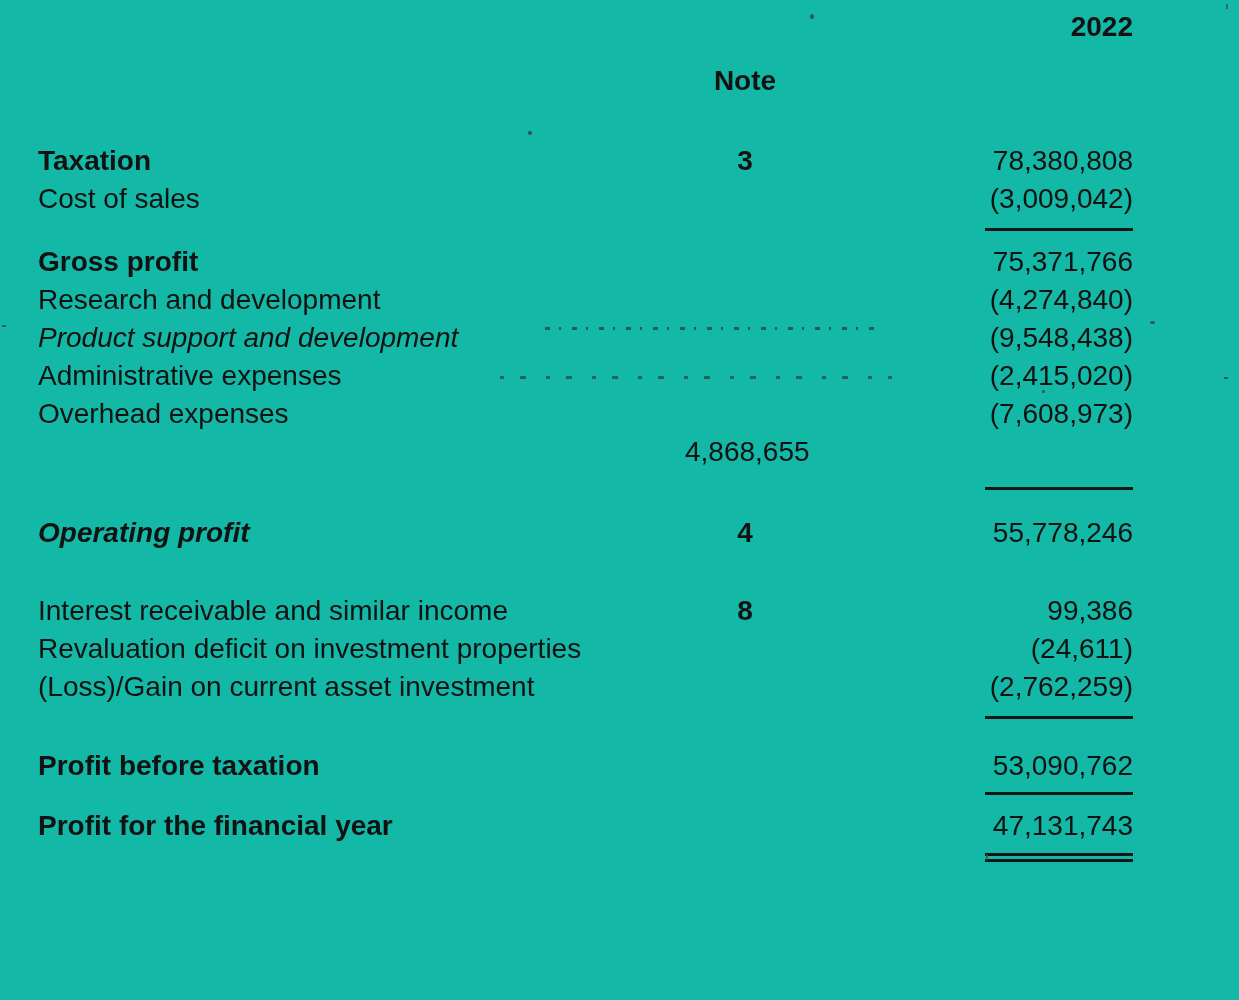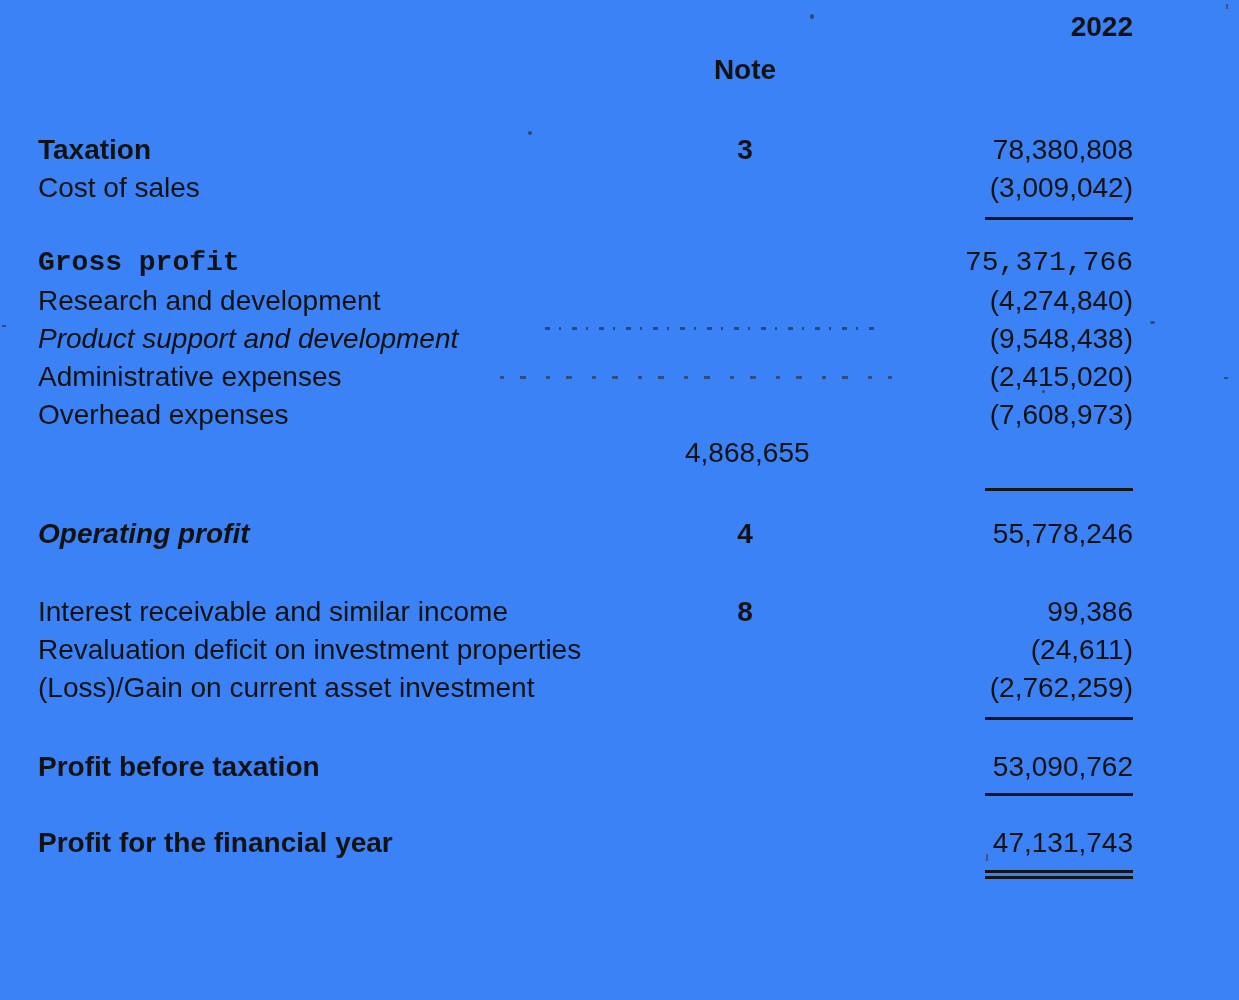--- a/index.html
+++ b/index.html
@@ -1,19 +1,19 @@
 <!DOCTYPE html>
 <html><head>
 <meta charset="utf-8">
 <style>
   html,body{margin:0;padding:0;background:#e8e8e8;}
   .page{
     position:relative;
     width:1239px;height:1000px;
-    background:#3b82f6;
+    background:#14b8a6;
     font-family:"Liberation Sans", sans-serif;
     color:#121212;
     overflow:hidden;
     -webkit-font-smoothing:antialiased;
   }
   .row{
     display:grid;
     grid-template-columns:647px 120px 1fr;
     padding:0 106px 0 38px;
     font-size:28px;
@@ -54,39 +54,39 @@
 <body>
 
 <div class="page">
 
   <div class="row head-row" style="margin-top:8px">
     <div class="cell-label"></div>
     <div class="cell-note"></div>
     <div class="cell-amount">2022</div>
   </div>
 
-  <div class="row head-row" style="margin-top:5px">
+  <div class="row head-row" style="margin-top:16px">
     <div class="cell-label"></div>
     <div class="cell-note">Note</div>
     <div class="cell-amount"></div>
   </div>
 
   <div id="rows">
       <div class="row" style="margin-top: 42px;">
         <div class="cell-label emph-bold">Taxation</div>
         <div class="cell-note">3</div>
         <div class="cell-amount">78,380,808</div>
       </div>
       <div class="row" style="margin-top: 0px;">
         <div class="cell-label">Cost of sales</div>
         <div class="cell-note"></div>
         <div class="cell-amount">(3,009,042)</div>
       </div>
       <div class="rule" style="margin-top: 10px;"></div>
-      <div class="row" style="margin-top: 24px; font-family: Liberation Mono, monospace;">
+      <div class="row" style="margin-top: 12px;">
         <div class="cell-label emph-bold">Gross profit</div>
         <div class="cell-note"></div>
         <div class="cell-amount">75,371,766</div>
       </div>
       <div class="row" style="">
         <div class="cell-label">Research and development</div>
         <div class="cell-note"></div>
         <div class="cell-amount">(4,274,840)</div>
       </div>
       <div class="row" style="margin-top: 0px;">
@@ -129,21 +129,21 @@
         <div class="cell-note"></div>
         <div class="cell-amount">(2,762,259)</div>
       </div>
       <div class="rule" style="margin-top: 10px;"></div>
       <div class="row" style="margin-top: 28px;">
         <div class="cell-label emph-bold">Profit before taxation</div>
         <div class="cell-note"></div>
         <div class="cell-amount">53,090,762</div>
       </div>
       <div class="rule" style="margin-top: 7px;"></div>
-      <div class="row" style="margin-top: 28px;">
+      <div class="row" style="margin-top: 12px;">
         <div class="cell-label emph-bold">Profit for the financial year</div>
         <div class="cell-note"></div>
         <div class="cell-amount">47,131,743</div>
       </div>
       <div class="double-rule" style="margin-top: 8px;"></div>
     </div>
 
   <div class="artifact dash-trail" style="left:545px;top:327px;width:332px;"></div>
   <div class="artifact dash-trail sparse" style="left:500px;top:376px;width:392px;"></div>
   <div class="artifact dash-trail sparse" style="left:2px;top:325px;width:16px;height:2px;"></div>

